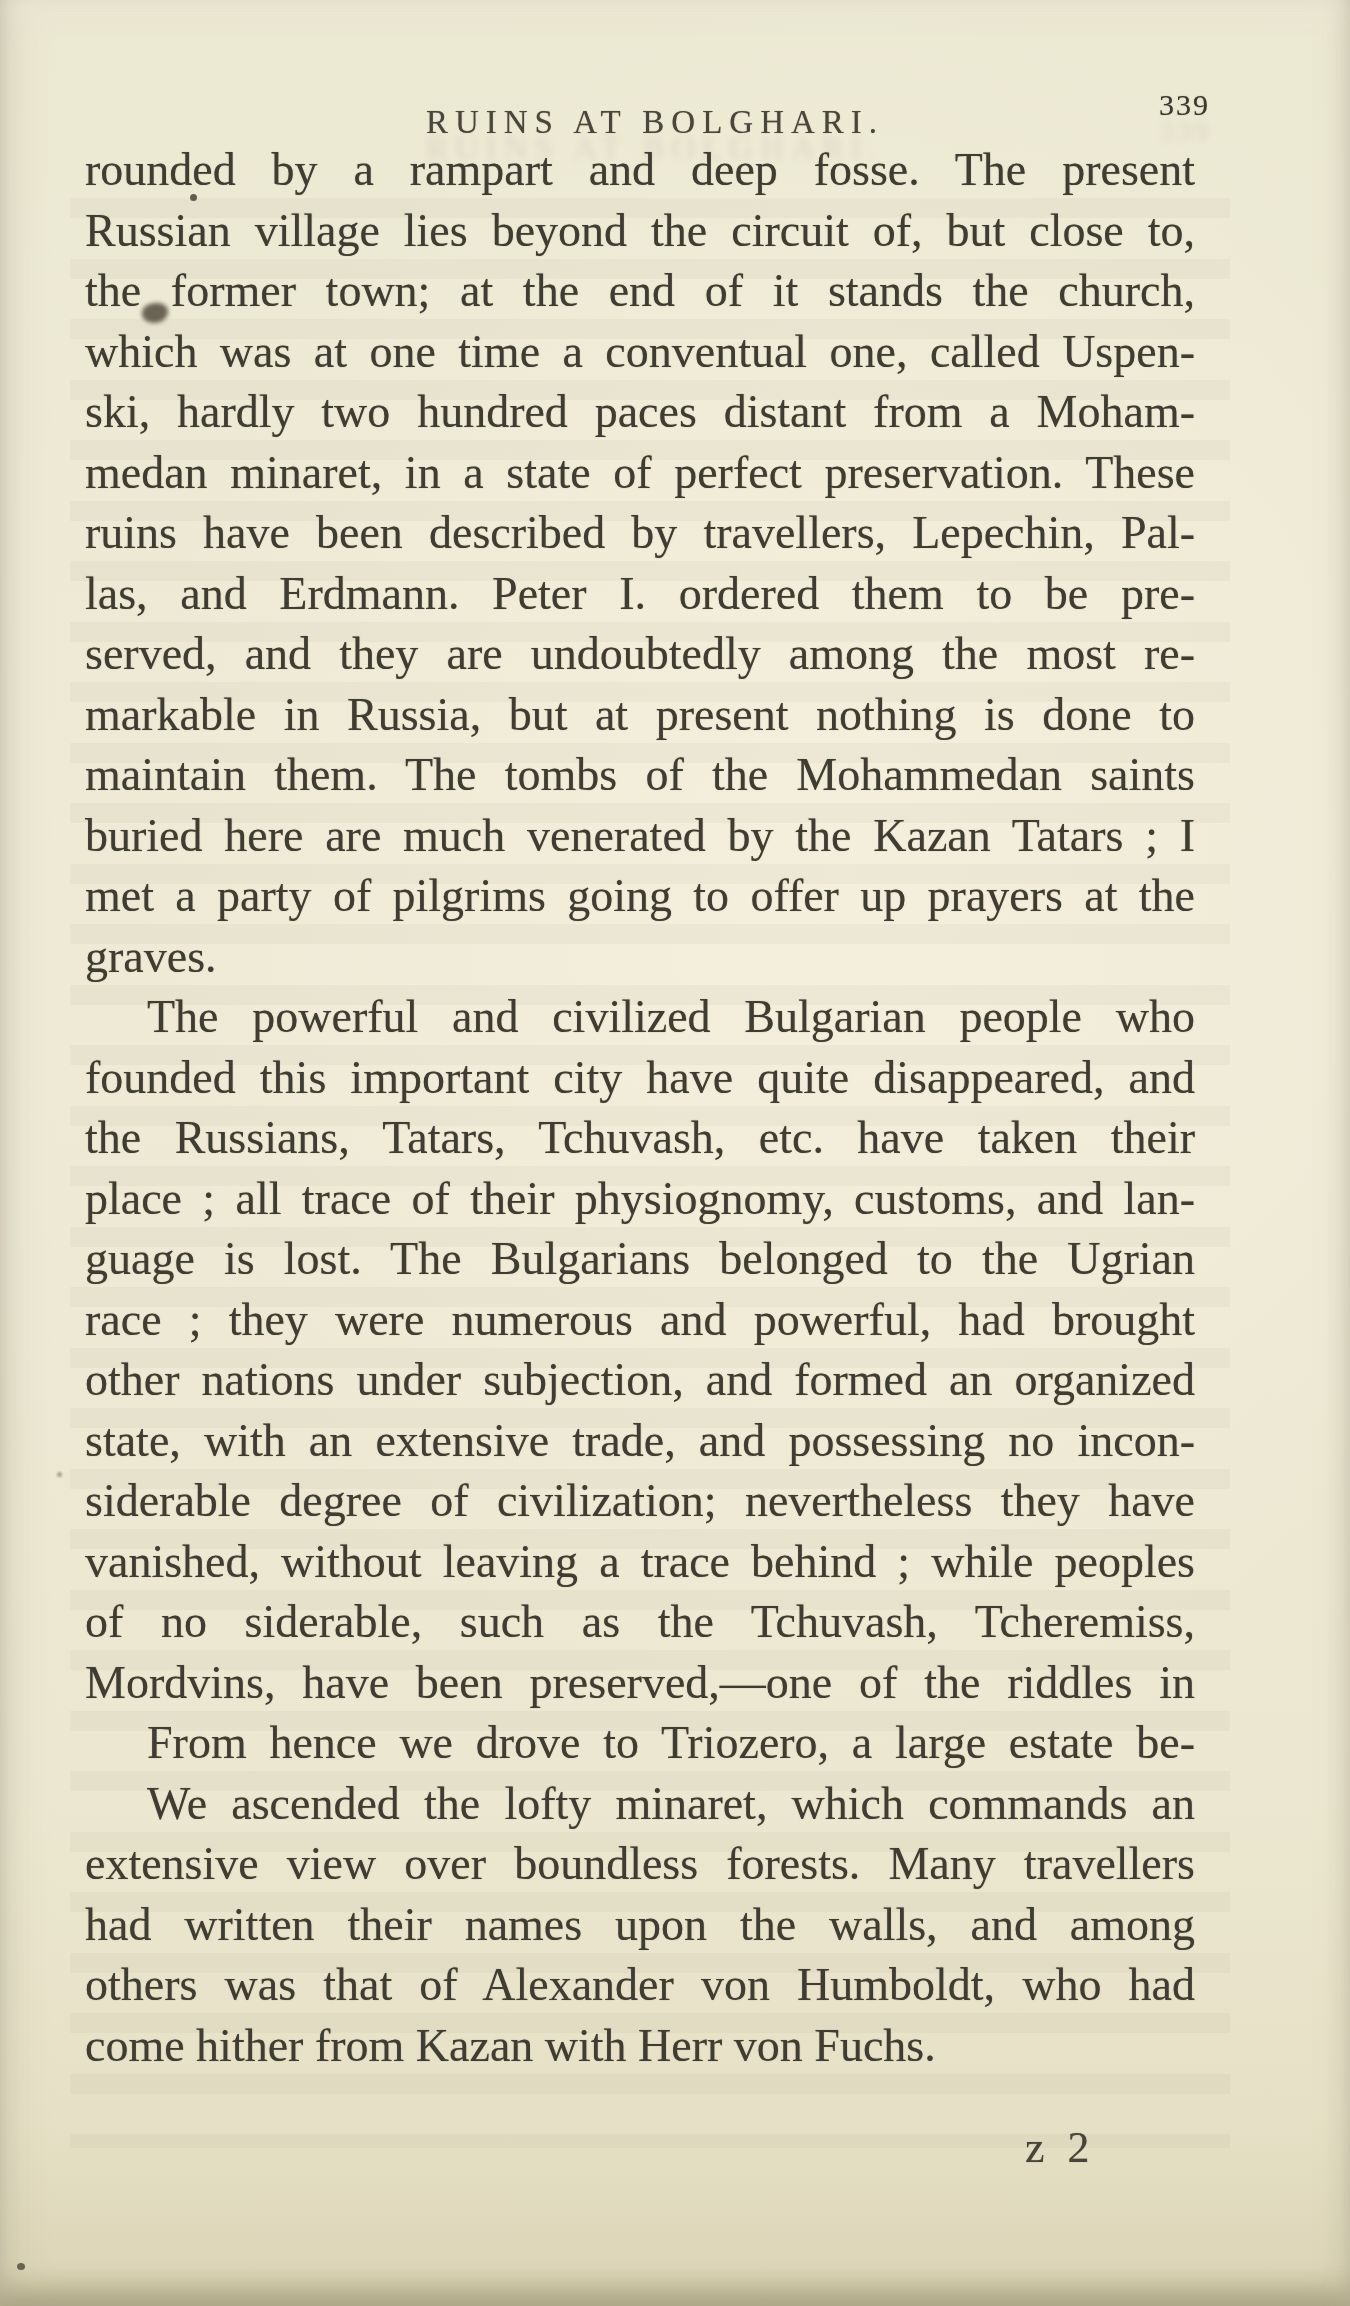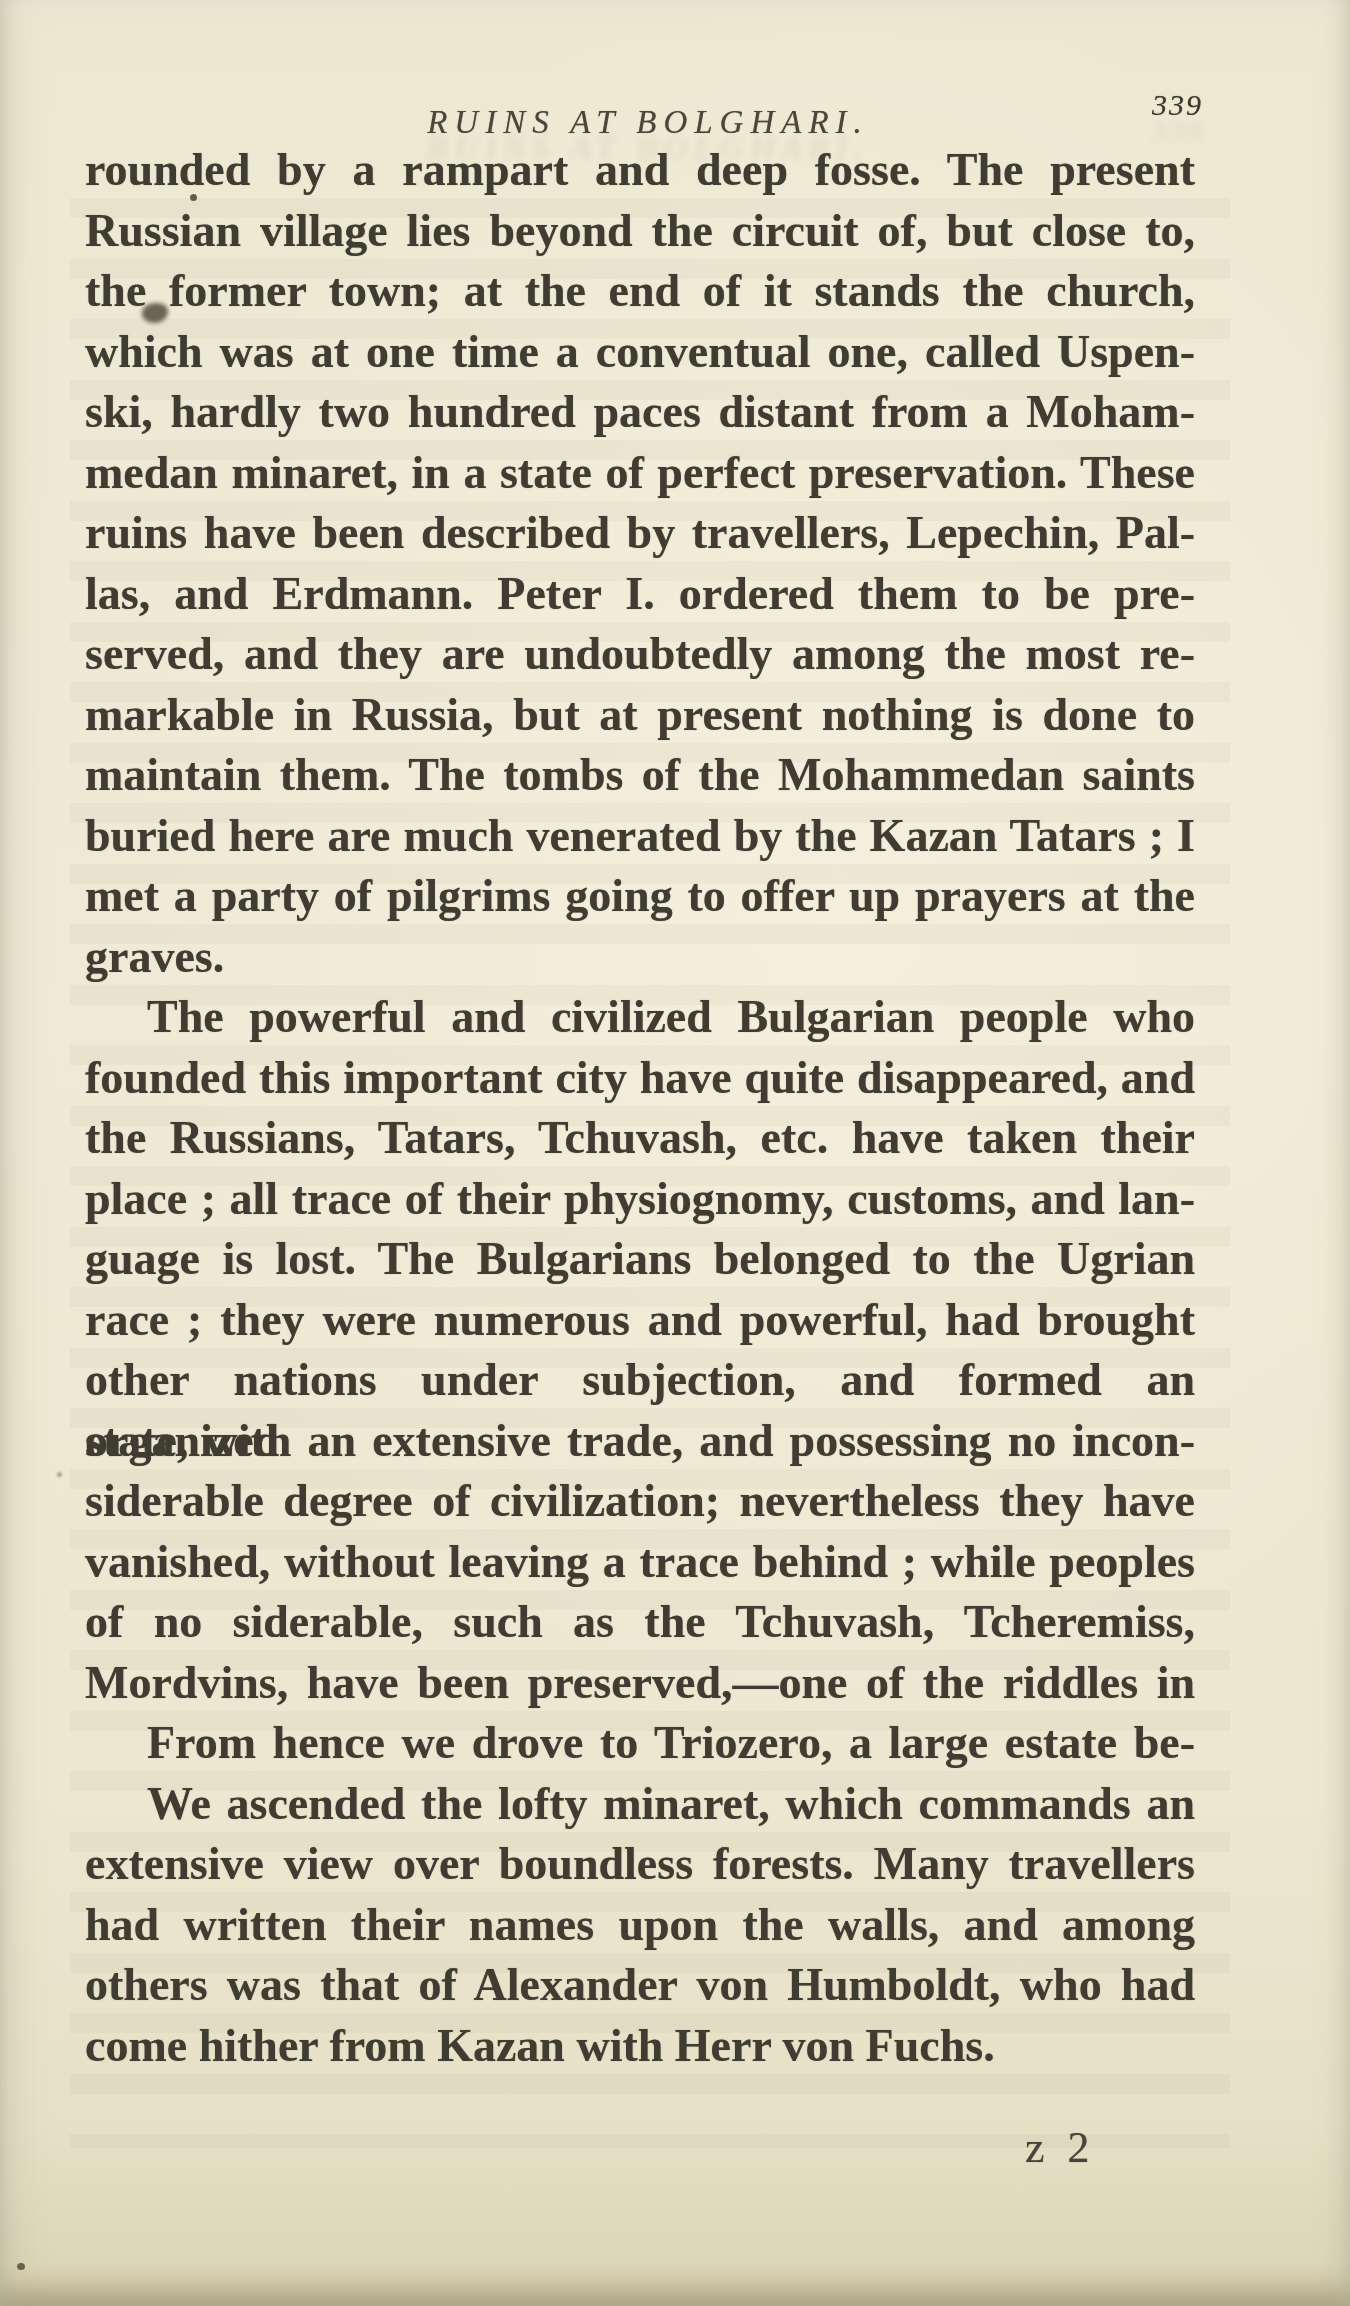--- a/index.html
+++ b/index.html
@@ -26,41 +26,40 @@
   }
   .edge-vignette{
     position:absolute;inset:0;pointer-events:none;
     box-shadow:
       inset 0 -14px 22px rgba(90,82,55,0.28),
       inset 0 10px 30px rgba(255,252,240,0.35),
       inset 14px 0 40px rgba(120,110,80,0.10),
       inset -10px 0 34px rgba(140,130,95,0.08);
   }
   .header-row{
-    position:absolute;left:93px;width:1110px;top:96px;height:60px;font-style:italic;
+    position:absolute;left:100px;width:1110px;top:96px;height:60px;
   }
   .running-title{
     position:absolute;left:0;right:0;top:8px;
     text-align:center;
     font-size:33px;letter-spacing:7px;
     color:#4a463c;
     text-shadow:0 0 1px rgba(70,65,52,0.5), 0 26px 7px rgba(110,102,82,0.14);
   }
   .page-number{
     position:absolute;right:0;top:-8px;
     font-size:30px;letter-spacing:2px;
     color:#3c3930;
     text-shadow:0 0 1px rgba(60,56,46,0.55), 0 26px 7px rgba(110,102,82,0.12);
     text-align:center;
   }
   .body-text{
     position:absolute;left:85px;top:140px;width:1110px;
     font-size:46px;line-height:60.5px;
     text-shadow:0 0 1px rgba(63,59,48,0.5);
-    font-weight:bold;
   }
   .line{
     text-align:justify;
     text-align-last:justify;
     white-space:normal;
     height:60.5px;overflow:visible;
   }
   .line.last{text-align-last:left;}
   .line.indent{text-indent:62px;}
   .signature-mark{

